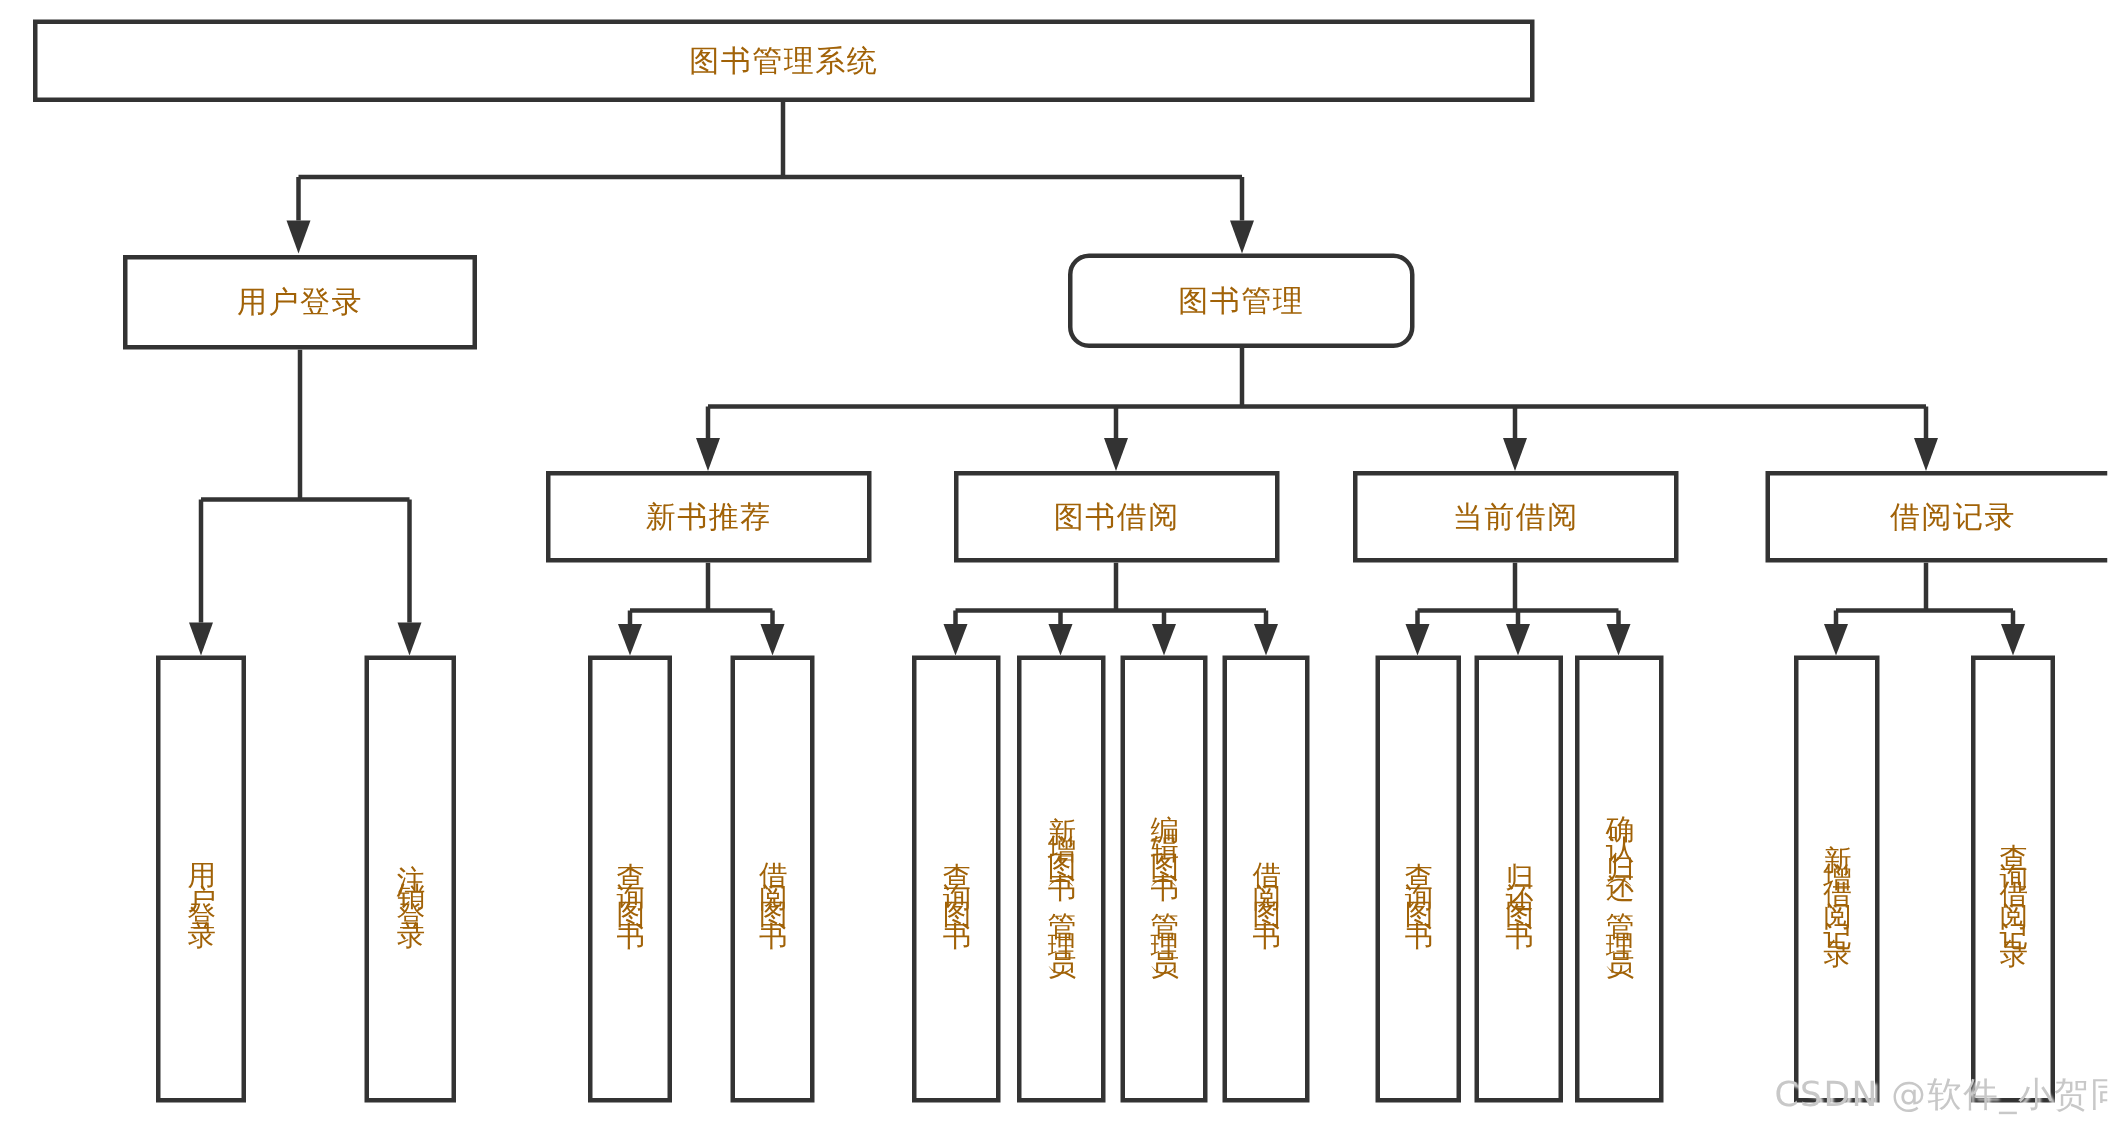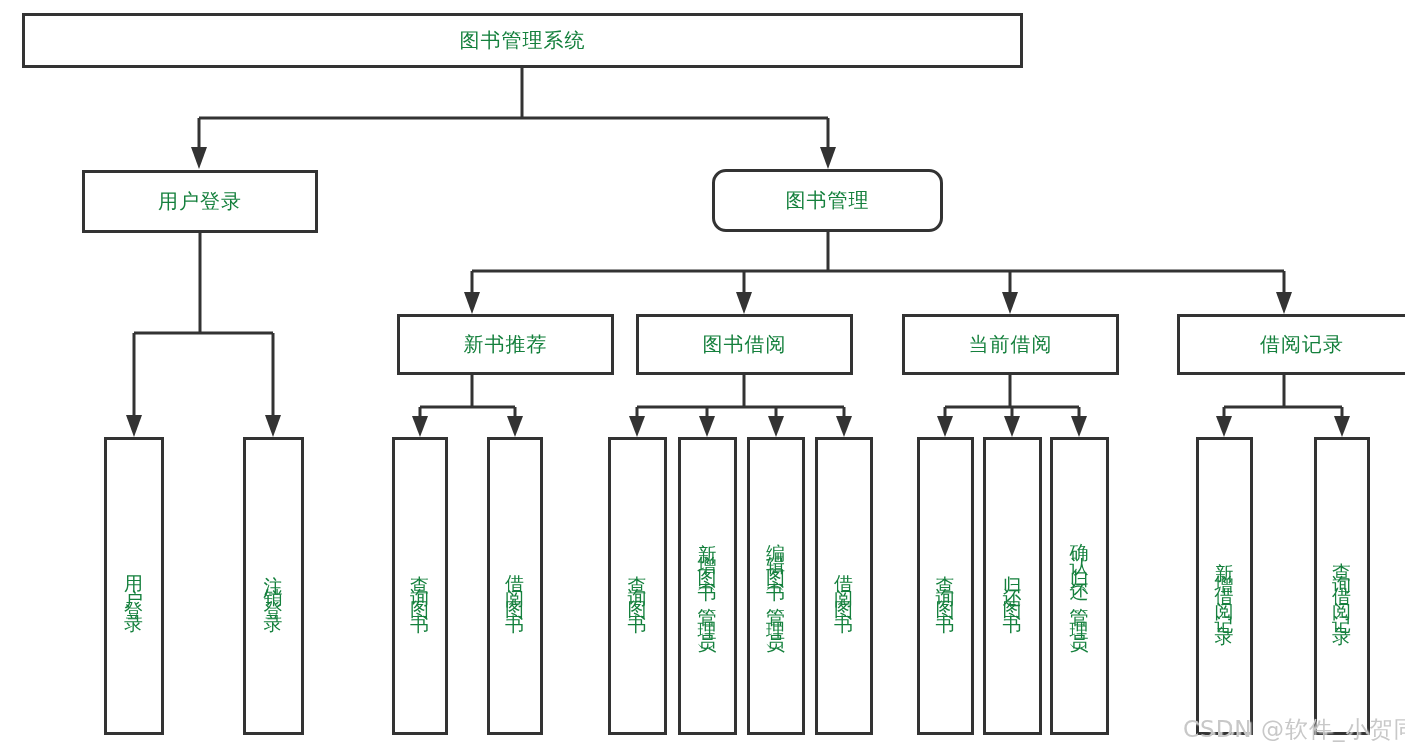--- a/index.html
+++ b/index.html
@@ -21,21 +21,21 @@
   .box {
     position: absolute;
     box-sizing: border-box;
     background: #ffffff;
     border: 3px solid #333333;
     display: flex;
     align-items: center;
     justify-content: center;
     font-size: 20px;
     letter-spacing: 1px;
-    color: #15803d;
+    color: #a16207;
     z-index: 1;
   }
   .leaf {
     font-size: 19px;
   }
   .leaf .vtext {
     writing-mode: vertical-rl;
     text-orientation: mixed;
     letter-spacing: 13px;
     line-height: 1;
@@ -138,21 +138,21 @@
     <span>图书管理系统</span>
   </div>
 
   <div class="box" style="left:82px; top:170px; width:236px; height:63px;">
     <span>用户登录</span>
   </div>
   <div class="box" style="left:712px; top:169px; width:231px; height:63px;border-radius:14px;">
     <span>图书管理</span>
   </div>
 
-  <div class="box" style="left:364px; top:314px; width:217px; height:61px;margin-left:33px;">
+  <div class="box" style="left:364px; top:314px; width:217px; height:61px;">
     <span>新书推荐</span>
   </div>
   <div class="box" style="left:902px; top:314px; width:217px; height:61px;">
     <span>当前借阅</span>
   </div>
   <div class="box" style="left:636px; top:314px; width:217px; height:61px;">
     <span>图书借阅</span>
   </div>
   <div class="box" style="left:1177px; top:314px; width:250px; height:61px;">
     <span>借阅记录</span>

